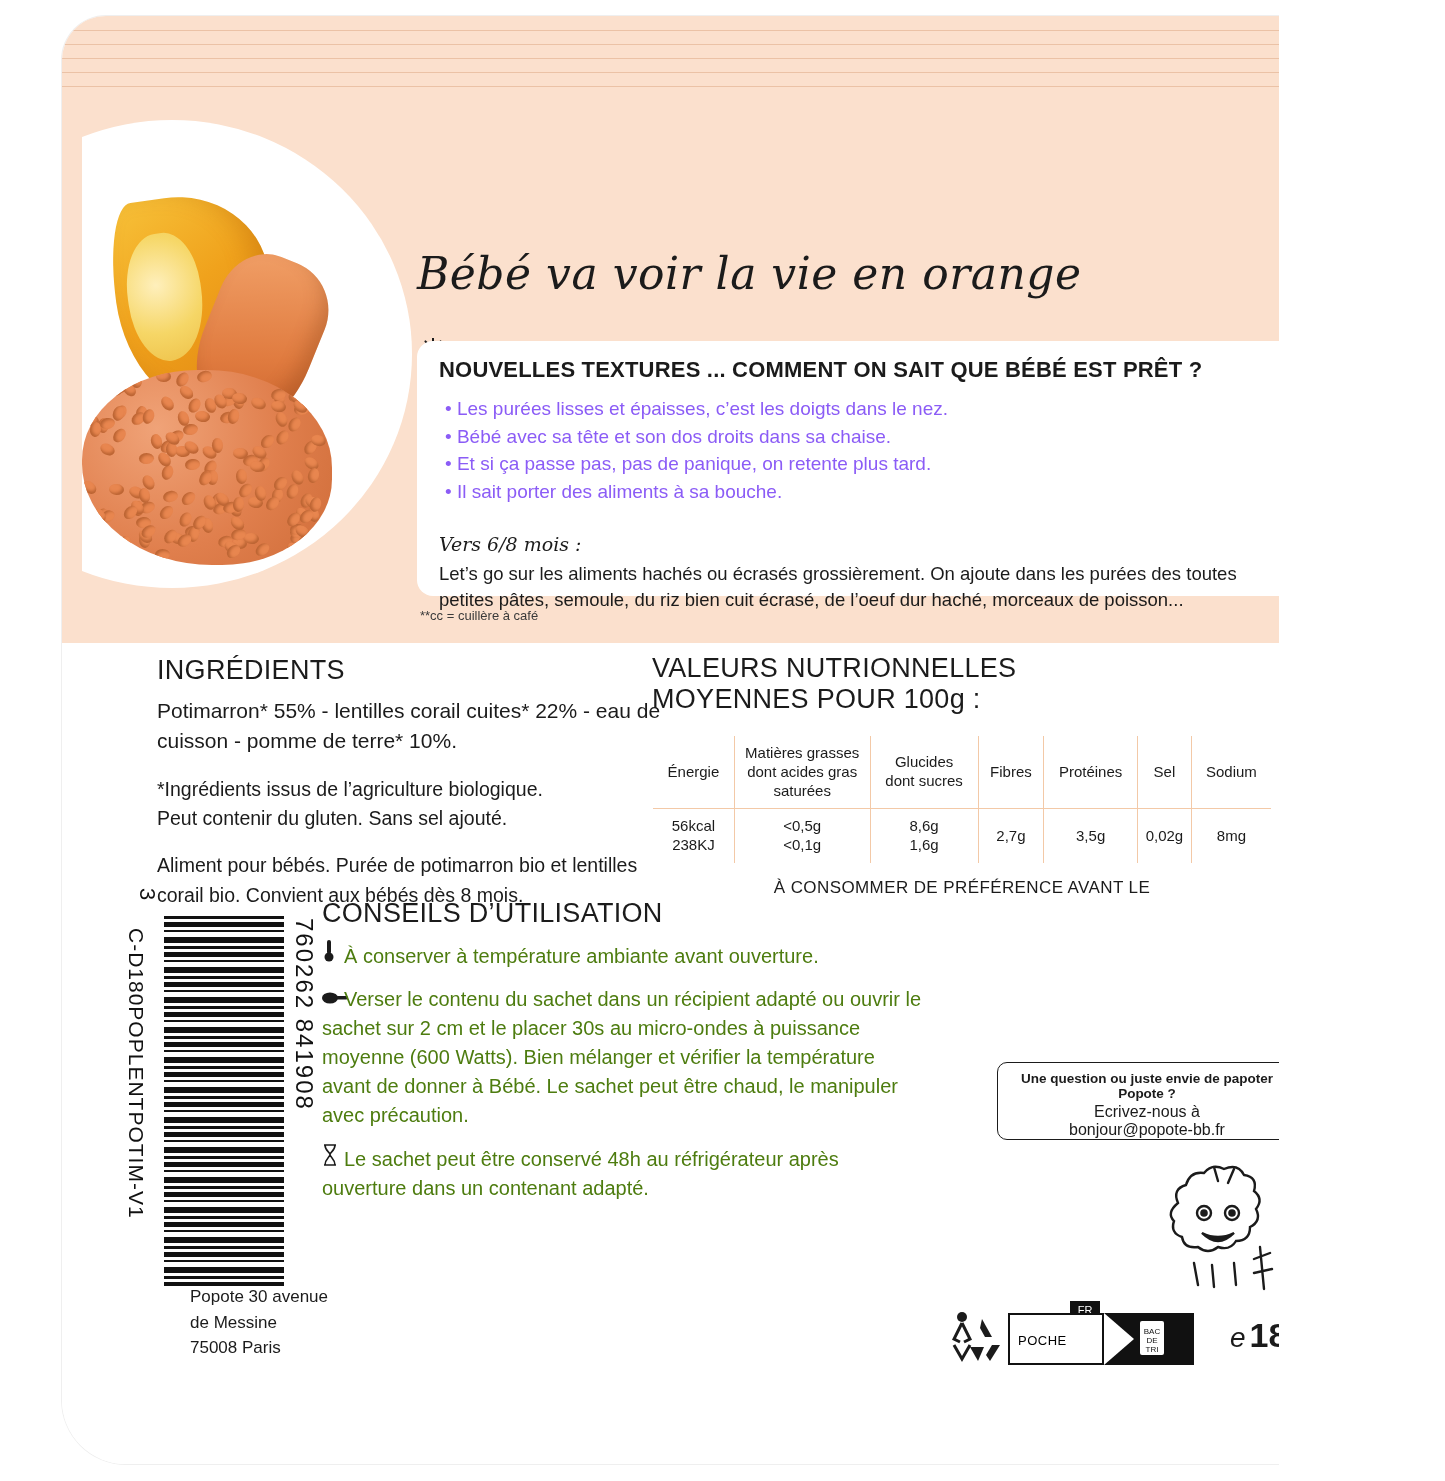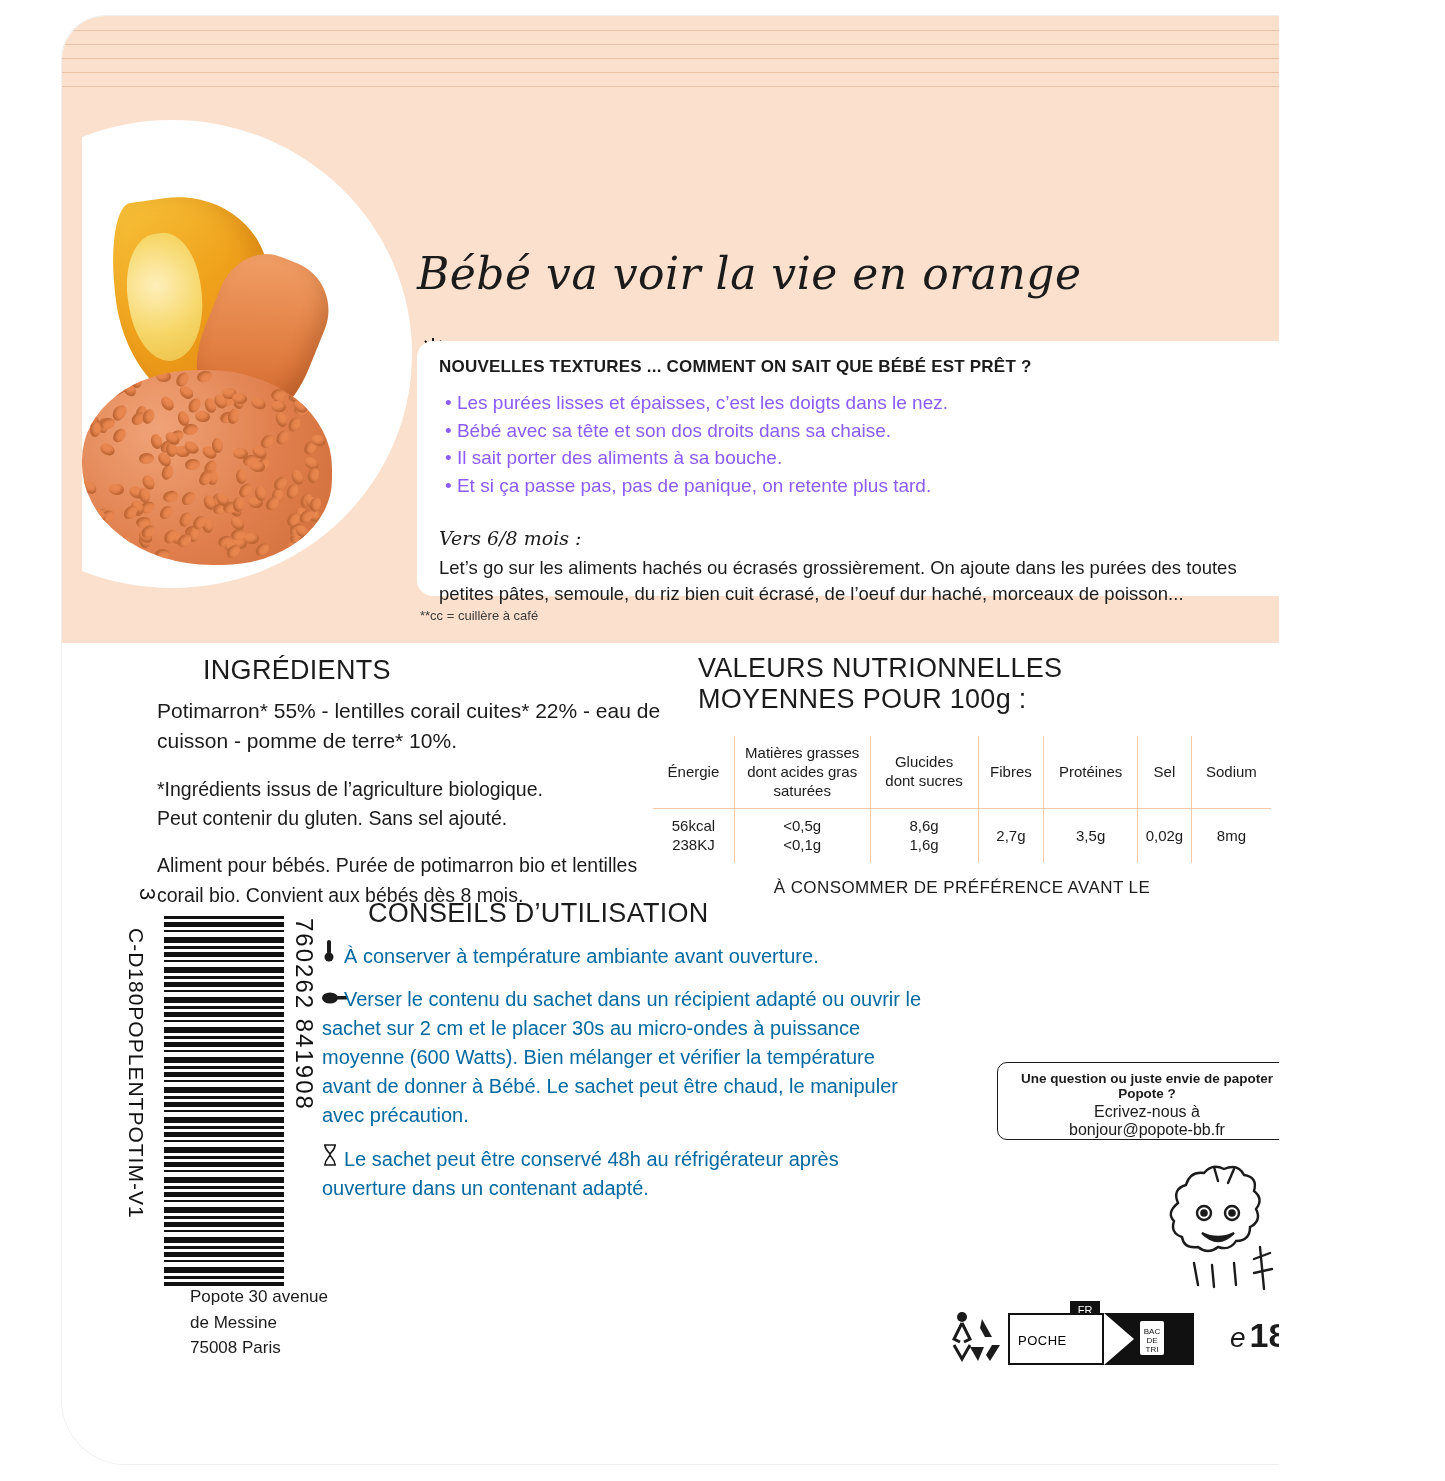--- a/index.html
+++ b/index.html
@@ -106,21 +106,21 @@
 
   
   .card {
     position: absolute; left: 355px; top: 243px;
     width: 890px; height: 255px;
     background: #ffffff;
     border-radius: 16px;
     padding: 16px 22px 10px 22px;
   }
   .card-title {
-    font-size: 17px; font-weight: bold; color: #1b1b1b;
+    font-size: 22px; font-weight: bold; color: #1b1b1b;
     letter-spacing: .2px;
   }
   .card ul { margin: 12px 0 0 6px; padding: 0; list-style: none; }
   .card ul li { font-size: 19px; color: #8b5cf6; line-height: 1.45; }
   .card ul li:before { content: "• "; }
   .vers {
     margin-top: 28px; font-family: "DejaVu Serif", serif; font-style: italic;
     font-size: 19px; color: #1b1b1b;
   }
   .vers-body {
@@ -130,21 +130,20 @@
     position: absolute; left: 358px; top: 510px;
     font-size: 13px; color: #3a3a3a;
   }
 
   
   .lower { position: absolute; left: 0; top: 627px; width: 100%; height: 821px; background:#fff; }
 
   .h-section {
     font-size: 27px; color: #1b1b1b; letter-spacing: .3px;
     font-family: "Liberation Sans", sans-serif;
-    margin-left: 46px;
   }
   .body-text { font-size: 21px; color: #1b1b1b; line-height: 1.45; }
   .small-text { font-size: 19.5px; color: #1b1b1b; line-height: 1.5; }
 
   
   .ing-block { position: absolute; left: 95px; top: 12px; width: 520px; }
   .ing-block .h-section { margin-bottom: 10px; }
   .ing-p { margin-bottom: 18px; }
 
   
@@ -169,21 +168,21 @@
   .nut-table th { height: 66px; }
   .nut-table td { height: 50px; }
   .bb-line {
     margin-top: 14px; text-align: center; width: 620px;
     font-size: 17px; color: #1b1b1b; letter-spacing: .4px;
   }
 
   
   .conseils { position: absolute; left: 260px; top: 255px; width: 600px; }
   .conseils .h-section { margin-bottom: 10px; }
-  .c-item { margin-bottom: 14px; font-size: 20px; line-height: 1.45; color:#0369a1; }
+  .c-item { margin-bottom: 14px; font-size: 20px; line-height: 1.45; color:#4d7c0f; }
   .c-ic { display:inline-block; width: 22px; text-align:left; }
 
   
   .barcode-wrap {
     position: absolute; left: 60px; top: 245px;
     width: 210px; height: 420px;
   }
   .bc-digit-top {
     position: absolute; left: 12px; top: 0;
     font-size: 22px; color:#111;
@@ -458,22 +457,22 @@
           </svg>
         </span><span class="m-label">Soir</span>
         <span> : </span><span>Un peu d’huile ou une noisette de beurre et le tour est joué !</span>
       </div>
 
       <div class="card">
         <div class="card-title">NOUVELLES TEXTURES ... COMMENT ON SAIT QUE BÉBÉ EST PRÊT ?</div>
         <ul>
           <li>Les purées lisses et épaisses, c’est les doigts dans le nez.</li>
           <li>Bébé avec sa tête et son dos droits dans sa chaise.</li>
+          <li>Et si ça passe pas, pas de panique, on retente plus tard.</li>
           <li>Il sait porter des aliments à sa bouche.</li>
-          <li>Et si ça passe pas, pas de panique, on retente plus tard.</li>
         </ul>
         <div class="vers">Vers 6/8 mois :</div>
         <div class="vers-body">Let’s go sur les aliments hachés ou écrasés grossièrement. On ajoute dans les purées des toutes petites pâtes, semoule, du riz bien cuit écrasé, de l’oeuf dur haché, morceaux de poisson...</div>
       </div>
 
       <div class="footnote">**cc = cuillère à café</div>
     </div>
 
     <div class="lower">
 

